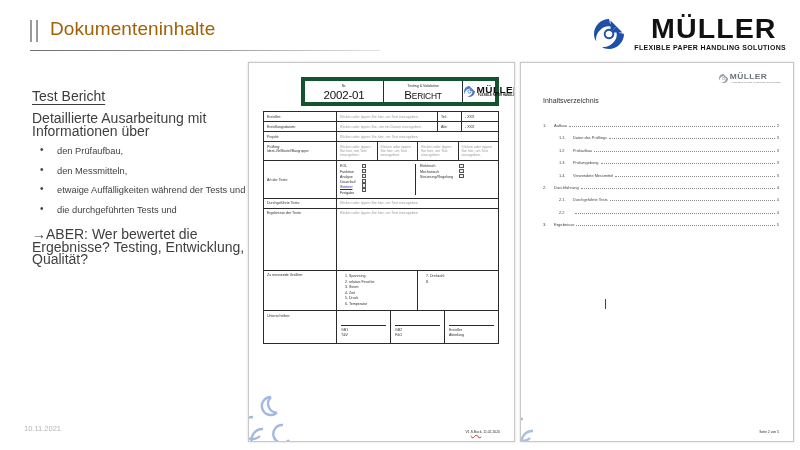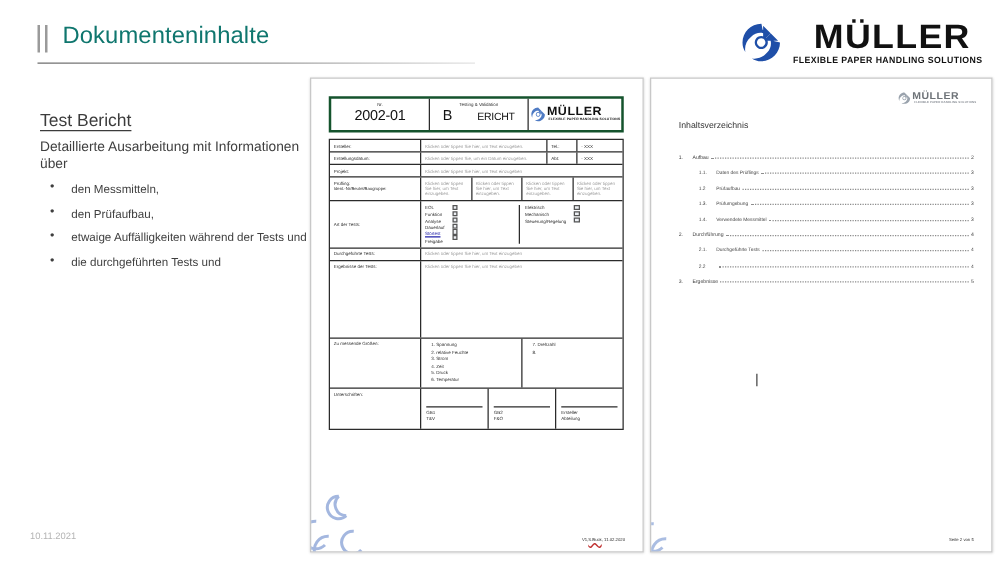--- a/index.html
+++ b/index.html
@@ -11,21 +11,21 @@
     position:relative;
   }
   
   .slide-header{position:absolute;left:0;top:0;width:800px;height:52px;}
   .title-bars{position:absolute;left:30px;top:20px;width:14px;height:22px;}
   .title-bars i{display:block;position:absolute;top:0;width:1.5px;height:22px;background:#9a9a9a;}
   .title-bars i:nth-child(1){left:0;}
   .title-bars i:nth-child(2){left:6px;}
   .slide-title{
     position:absolute;left:50px;top:18px;
-    font-size:19px;font-weight:400;color:#0f766e;letter-spacing:.1px;
+    font-size:19px;font-weight:400;color:#a16207;letter-spacing:.1px;
     white-space:nowrap;
   }
   .title-rule{
     position:absolute;left:30px;top:50px;width:350px;height:1px;
     background:linear-gradient(to right,#6d6d6d 0%,#9c9c9c 55%,#e4e4e4 100%);
   }
   
   .logo{position:absolute;right:12px;top:14px;height:40px;display:flex;align-items:center;gap:5px;}
   .logo-mark{width:36px;height:36px;flex:0 0 36px;}
   .logo-words{display:flex;flex-direction:column;align-items:center;}
@@ -38,21 +38,21 @@
     font-family:"Liberation Sans", sans-serif;
     font-weight:bold;font-size:7.2px;line-height:9px;color:#111111;
     letter-spacing:.35px;transform:scaleX(.97);margin-top:1px;white-space:nowrap;
   }
   
   .left-col{position:absolute;left:32px;top:88px;width:215px;}
   .sub-title{
     font-size:14px;color:#3c3c3c;text-decoration:underline;
     text-underline-offset:3px;margin:0 0 8px 0;font-weight:400;
   }
-  .para{font-size:11px;line-height:12.5px;color:#3f3f3f;margin:0 0 8px 0;}
+  .para{font-size:14px;line-height:12.5px;color:#3f3f3f;margin:0 0 8px 0;}
   .bullets{list-style:none;margin:0 0 9px 0;padding:0;}
   .bullets li{
     position:relative;padding-left:25px;font-size:9.3px;line-height:12.5px;
     margin-bottom:7px;color:#3f3f3f;
   }
   .bullets li:before{content:"•";position:absolute;left:8px;top:-1px;font-size:10px;color:#3f3f3f;}
   .para-spaced{margin-top:12px;}
   .footer-date{position:absolute;left:24px;top:424px;font-size:7.5px;color:#b4b4b4;}
   
   .page{
@@ -60,28 +60,28 @@
     box-shadow:0 0 2px rgba(0,0,0,.18);overflow:hidden;
   }
   .page-left{left:248px;top:62px;width:265px;height:378px;}
   .page-right{left:520px;top:62px;width:272px;height:378px;}
   
   .swirls{position:absolute;pointer-events:none;opacity:.85;}
   .swirl-left{left:-14px;bottom:-16px;width:120px;height:84px;}
   .swirl-right{left:-16px;bottom:-18px;width:120px;height:84px;}
   
   .form{position:absolute;left:14px;top:14px;width:236px;font-size:3.6px;color:#2e2e2e;}
-  .fbox{border:2px solid #14532d;box-sizing:border-box;}
+  .fbox{border:4px solid #14532d;box-sizing:border-box;margin-left:38px;}
   .hdr{height:29px;display:flex;align-items:stretch;}
   .hdr-nr{flex:0 0 78px;border-right:1px solid #2b2b2b;position:relative;}
   .hdr-mid{flex:0 0 78px;border-right:1px solid #2b2b2b;position:relative;}
   .hdr-logo{flex:1;display:flex;align-items:center;justify-content:center;}
   .cap{position:absolute;top:2.5px;left:0;width:100%;text-align:center;font-size:3.6px;color:#2e2e2e;}
   .big{position:absolute;top:8px;left:0;width:100%;text-align:center;font-size:11.5px;color:#111;letter-spacing:-.2px;}
-  .big small{font-size:8.4px;padding-left:20px;}
+  .big small{font-size:8.4px;}
   .mini-logo{display:flex;align-items:center;gap:2px;}
   .mini-logo .logo-mark{width:13px;height:13px;flex:0 0 13px;}
   .mini-name{font-weight:bold;font-size:9.5px;line-height:9px;color:#111;letter-spacing:.4px;transform:scaleX(1.05);}
   .mini-tag{font-weight:bold;font-size:2.7px;line-height:3.4px;color:#111;letter-spacing:.1px;white-space:nowrap;}
   .grid{border:1px solid #2b2b2b;border-top:none;box-sizing:border-box;margin-top:5px;border-top:1px solid #2b2b2b;}
   .row{display:flex;border-bottom:1px solid #2b2b2b;box-sizing:border-box;}
   .row:last-child{border-bottom:none;}
   .c-label{flex:0 0 73px;border-right:1px solid #2b2b2b;padding:2.5px 3px;box-sizing:border-box;}
   .c-val{flex:1;padding:2.5px 3px;box-sizing:border-box;color:#9b9b9b;}
   .c-k{flex:0 0 25px;border-left:1px solid #2b2b2b;border-right:1px solid #2b2b2b;padding:2.5px 3px;box-sizing:border-box;}
@@ -153,25 +153,26 @@
       <div class="logo-name">MÜLLER</div>
       <div class="logo-tag">FLEXIBLE PAPER HANDLING SOLUTIONS</div>
     </div>
   </div>
 </div>
 
 <div class="left-col">
   <div class="sub-title">Test Bericht</div>
   <p class="para">Detaillierte Ausarbeitung mit Informationen über</p>
   <ul class="bullets">
+    <li>den Prüfaufbau,</li>
     <li>den Messmitteln,</li>
-    <li>den Prüfaufbau,</li>
     <li>etwaige Auffälligkeiten während der Tests und</li>
     <li>die durchgeführten Tests und</li>
   </ul>
+  <p class="para para-spaced">→ABER: Wer bewertet die Ergebnisse? Testing, Entwicklung, Qualität?</p>
 </div>
 <div class="footer-date">10.11.2021</div>
 
 <div class="page page-left">
 
   <svg class="swirls swirl-left" viewBox="0 0 120 84">
     <g fill="none" stroke="#5b7fc7" stroke-width="2.4" opacity=".65">
       <path d="M36 24 a9 9 0 1 0 6 15.6"></path>
         <path d="M42 39.6 a9 9 0 0 1 -6 -15.6"></path>
       <path d="M18 44 a11 11 0 1 0 7 19"></path>

